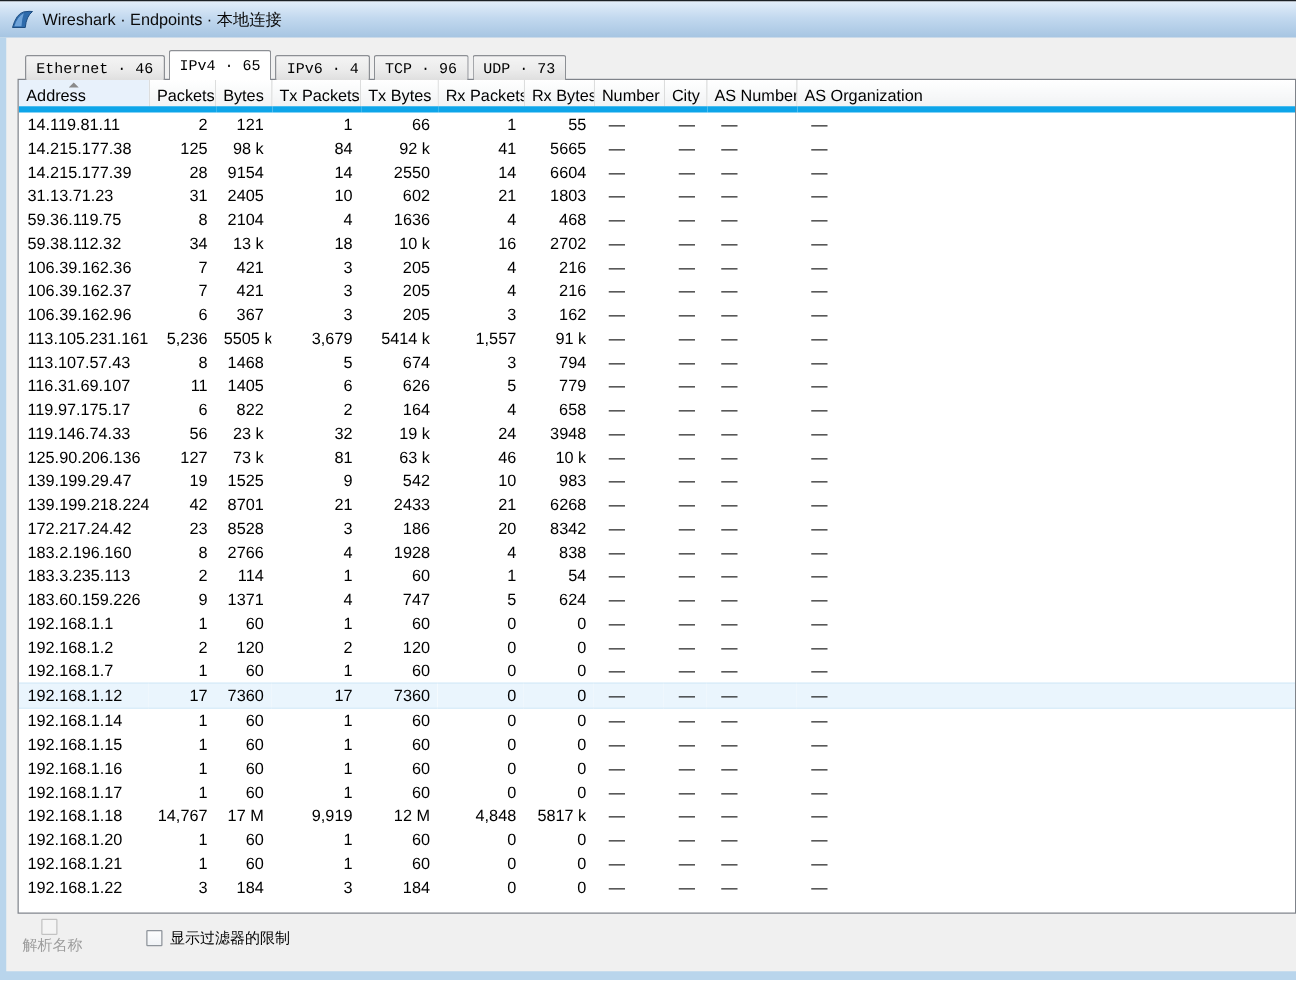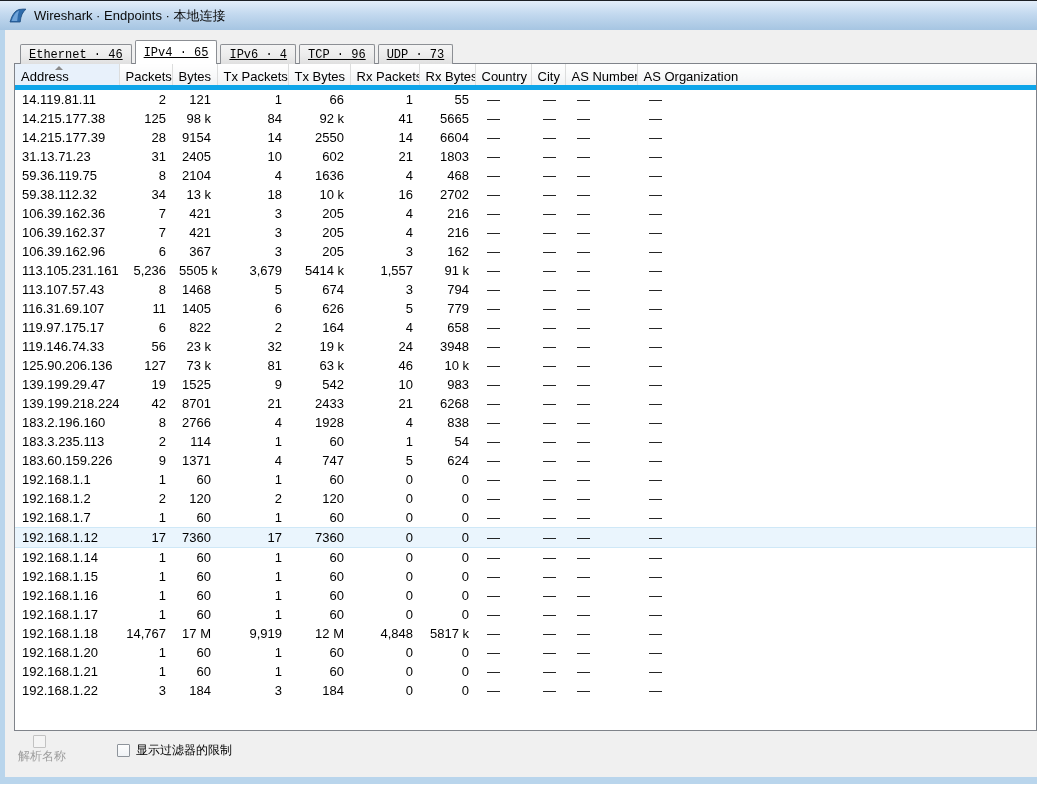--- a/index.html
+++ b/index.html
@@ -26,21 +26,21 @@
     position:absolute; left:20px; top:40px; height:24px;
     display:flex; align-items:flex-end; z-index:3;
   }
   .tab {
     box-sizing:border-box; height:20px; margin-right:3px;
     padding:0 8px; display:flex; align-items:center;
     border:1px solid #8c8f94; border-bottom:none;
     border-top-left-radius:2px; border-top-right-radius:2px;
     background:linear-gradient(#f4f4f4, #ececec 55%, #dfdfdf);
     font-family:"Liberation Mono", monospace; font-size:12px; color:#000;
-    white-space:pre; cursor:default;text-decoration:underline;
+    white-space:pre; cursor:default;
   }
   .tab.active {
     height:24px; background:#fff; position:relative; z-index:4;
   }
   
   .tablewrap {
     position:absolute; left:14px; top:63px; width:1023px; height:668px;
     box-sizing:border-box; border:1px solid #7f838a; background:#fff;
     overflow:hidden; z-index:2;
   }
@@ -126,21 +126,21 @@
         </colgroup>
       <thead>
           <tr id="header-row">
             <th class="sorted"><span class="sort-caret"></span><span class="th-label">Address</span></th>
             <th><span class="th-label">Packets</span></th>
             <th><span class="th-label">Bytes</span></th>
             <th><span class="th-label">Tx Packets</span></th>
             <th><span class="th-label">Tx Bytes</span></th>
             <th><span class="th-label">Rx Packets</span></th>
             <th><span class="th-label">Rx Bytes</span></th>
-            <th><span class="th-label">Country</span></th>
+            <th><span class="th-label">Number</span></th>
             <th><span class="th-label">City</span></th>
             <th><span class="th-label">AS Number</span></th>
             <th><span class="th-label">AS Organization</span></th>
           </tr>
         </thead>
       <tbody id="tbody">
           <tr>
             <td class="addr">14.119.81.11</td>
             <td class="num">2</td>
             <td class="num">121</td>
@@ -349,20 +349,33 @@
             <td class="dash">—</td>
           </tr>
           <tr>
             <td class="addr">139.199.218.224</td>
             <td class="num">42</td>
             <td class="num">8701</td>
             <td class="num">21</td>
             <td class="num">2433</td>
             <td class="num">21</td>
             <td class="num">6268</td>
+            <td class="dash">—</td>
+            <td class="dash">—</td>
+            <td class="dash">—</td>
+            <td class="dash">—</td>
+          </tr>
+          <tr>
+            <td class="addr">172.217.24.42</td>
+            <td class="num">23</td>
+            <td class="num">8528</td>
+            <td class="num">3</td>
+            <td class="num">186</td>
+            <td class="num">20</td>
+            <td class="num">8342</td>
             <td class="dash">—</td>
             <td class="dash">—</td>
             <td class="dash">—</td>
             <td class="dash">—</td>
           </tr>
           <tr>
             <td class="addr">183.2.196.160</td>
             <td class="num">8</td>
             <td class="num">2766</td>
             <td class="num">4</td>

